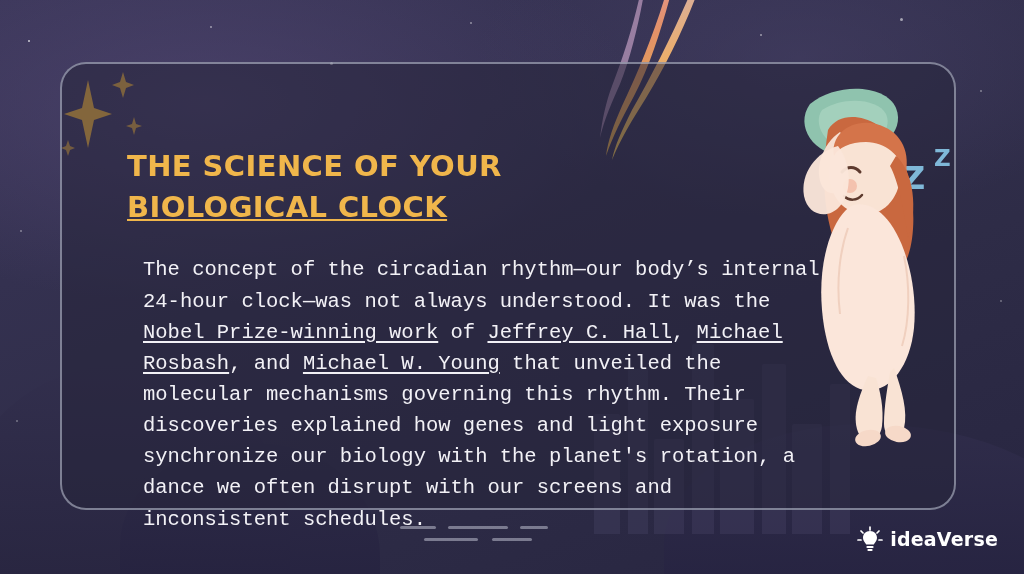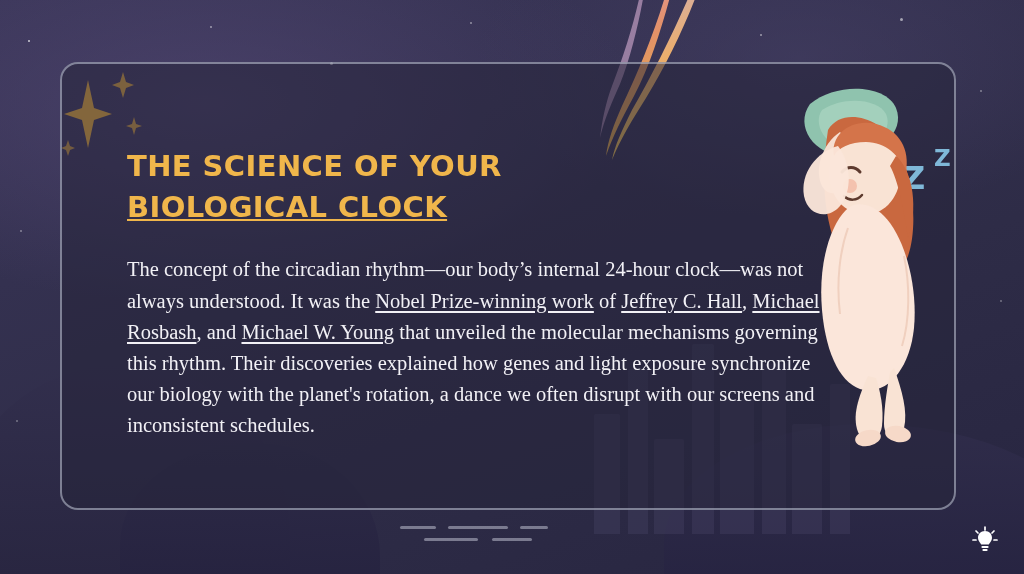--- a/index.html
+++ b/index.html
@@ -101,21 +101,21 @@
   }
 
   
   .card {
     position: absolute;
     left: 60px;
     top: 62px;
     width: 896px;
     height: 448px;
     border: 2px solid rgba(196,203,218,0.55);
-    border-radius: 18px;
+    border-radius: 26px;
     background: rgba(38,37,59,0.55);
     box-sizing: border-box;
   }
 
   .card-inner {
     position: absolute;
     left: 65px;
     top: 82px;
     width: 720px;
   }
@@ -129,23 +129,23 @@
     text-transform: uppercase;
     margin: 0 0 26px 0;
     font-family: "DejaVu Sans", sans-serif;
   }
   .headline .l2 { display: block; text-decoration: underline; }
 
   .body-copy {
     color: #f2f1f6;
     font-size: 20.5px;
     line-height: 1.52;
-    margin: 0;
+    margin: 16px;
     max-width: 700px;
-    font-family: Liberation Serif, serif;
+    font-family: Liberation Mono, monospace;
   }
   .body-copy a,
   .body-copy .lnk {
     color: #f2f1f6;
     text-decoration: underline;
     text-underline-offset: 3px;
   }
 
   
   .girl {
@@ -326,15 +326,16 @@
         <line x1="13" y1="1" x2="13" y2="4"></line>
         <line x1="4" y1="5" x2="6" y2="7"></line>
         <line x1="22" y1="5" x2="20" y2="7"></line>
         <line x1="1" y1="14" x2="4" y2="14"></line>
         <line x1="25" y1="14" x2="22" y2="14"></line>
       </g>
       <path d="M13 5 C8.6 5, 6 8.2, 6 12 C6 15, 8.5 16.6, 9.2 18.6 L16.8 18.6 C17.5 16.6, 20 15, 20 12 C20 8.2, 17.4 5, 13 5 Z" fill="#ffffff"></path>
       <rect x="9.4" y="20" width="7.2" height="2" rx="1" fill="#ffffff"></rect>
       <rect x="10.4" y="23" width="5.2" height="2" rx="1" fill="#ffffff"></rect>
     </svg>
+    <span class="brand-text">ideaVerse</span>
   </div>
 
 </div>
 
 </body></html>

